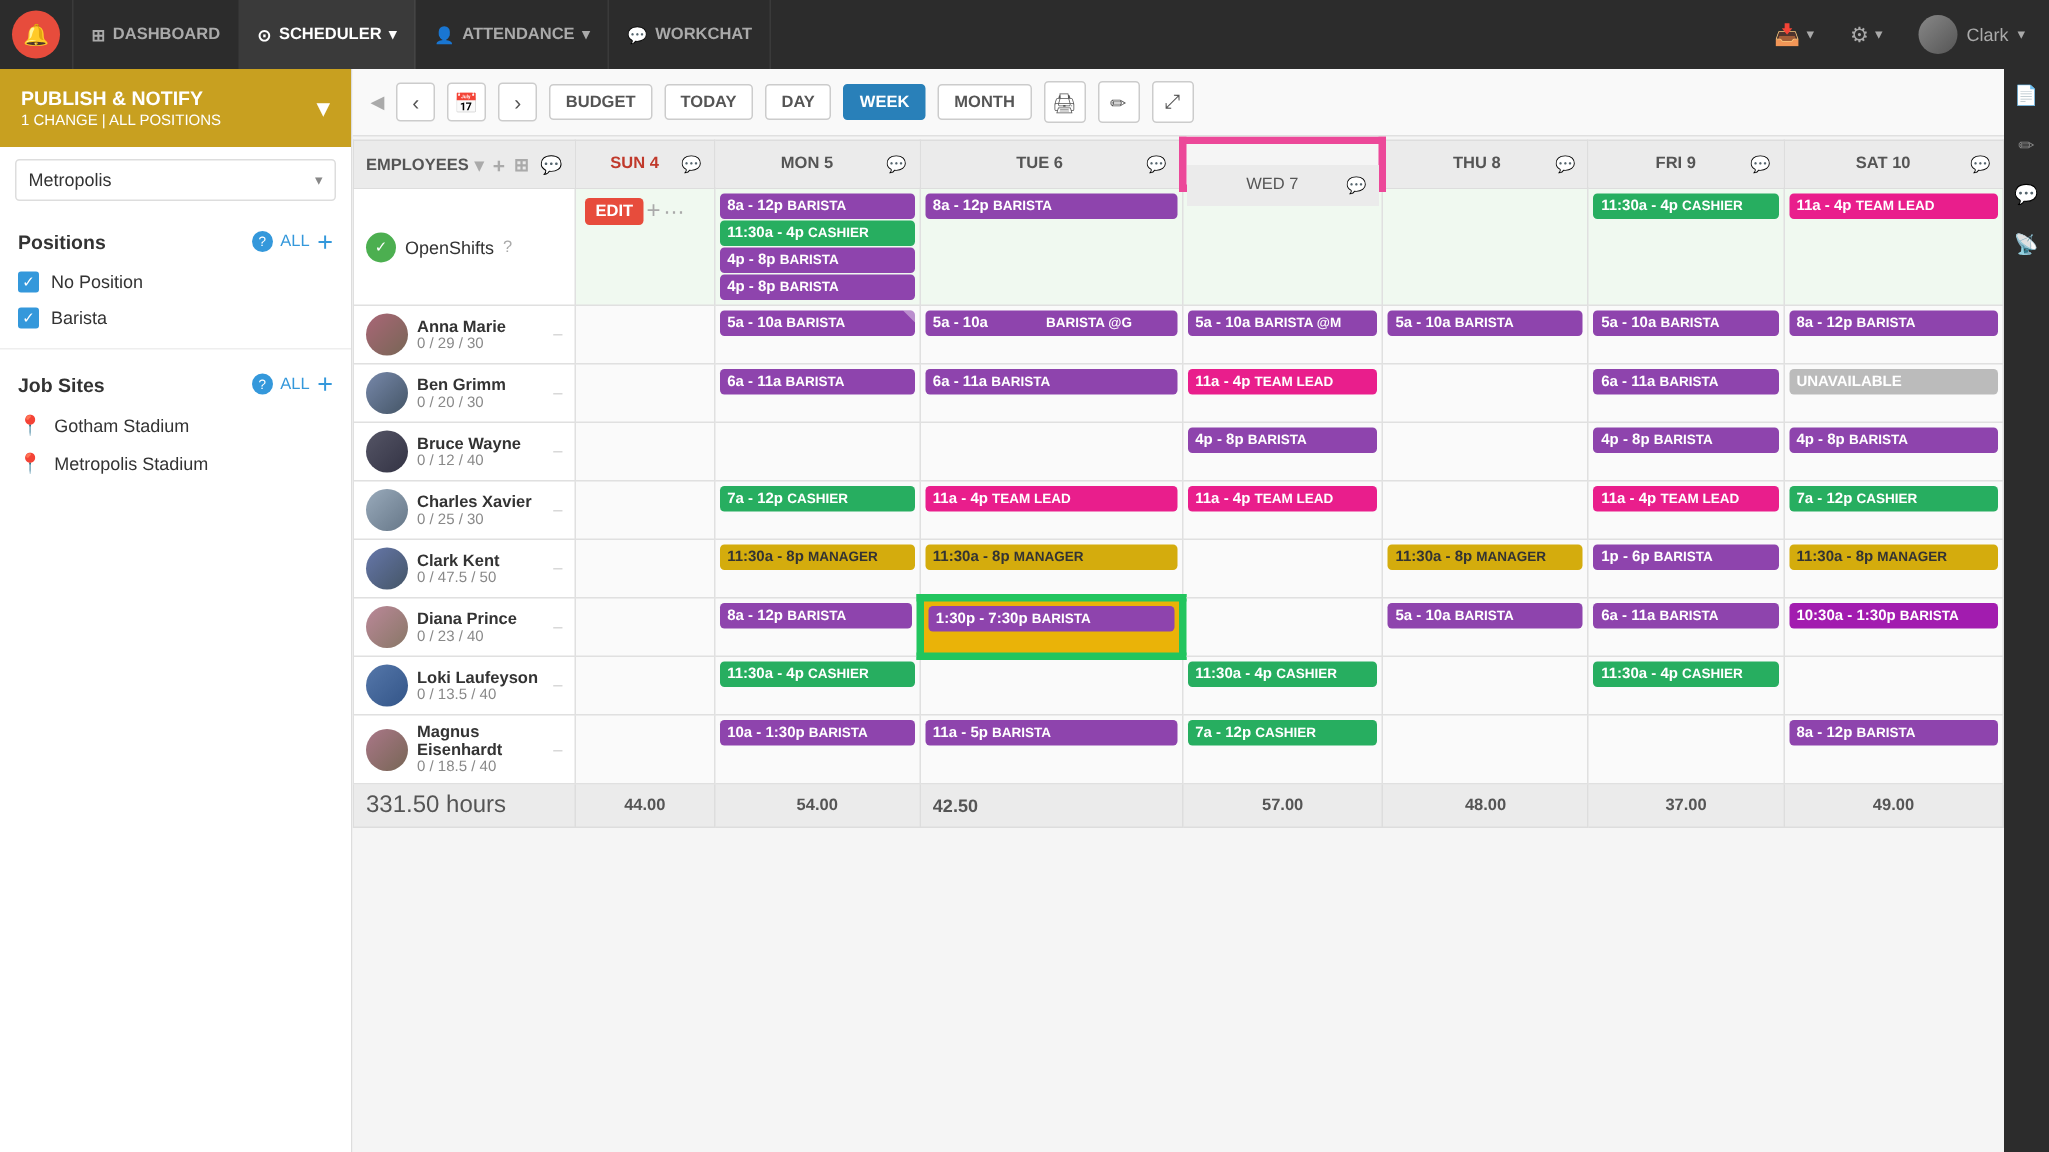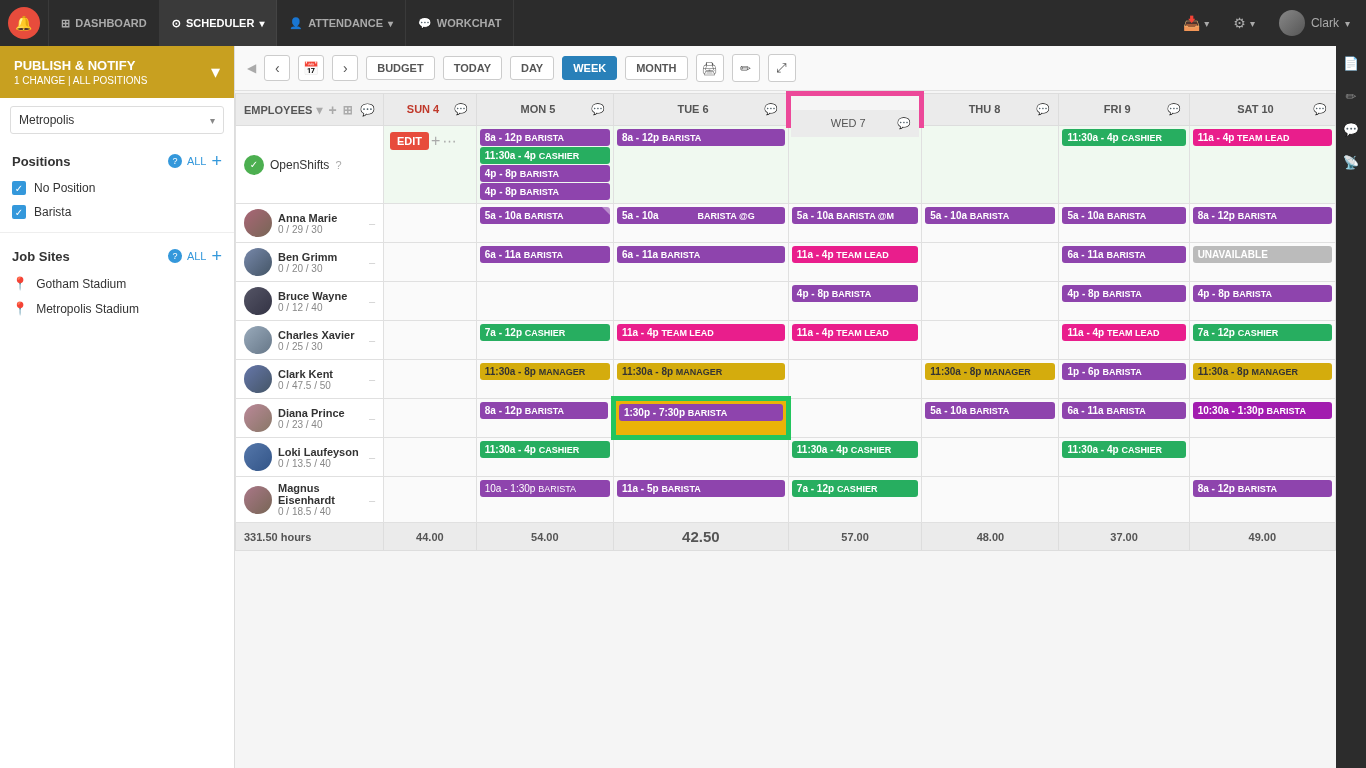--- a/index.html
+++ b/index.html
@@ -428,40 +428,40 @@
                 <div style="width:28px;height:28px;border-radius:50%;background:linear-gradient(135deg,#a78,#765);flex-shrink:0;"></div>
                 <div>
                   <div style="font-size:11px;font-weight:600;color:#333;">Magnus Eisenhardt</div>
                   <div style="font-size:10px;color:#888;">0 / 18.5 / 40</div>
                 </div>
                 <span style="color:#ccc;font-size:11px;cursor:pointer;margin-left:auto;">–</span>
               </div>
             </td>
             <td style="background:#fafafa;border:1px solid #e0e0e0;padding:2px;"></td>
             <td style="background:#fafafa;border:1px solid #e0e0e0;padding:2px;vertical-align:top;">
-              <div style="background:#8e44ad;border-radius:3px;padding:3px 5px;font-size:10px;font-weight:400;color:white;margin:1px;">10a - 1:30p <span style="font-size:9px;">BARISTA</span></div>
+              <div style="background:#8e44ad;border-radius:3px;padding:3px 5px;font-size:10px;font-weight:700;color:white;margin:1px;">10a - 1:30p <span style="font-size:9px;">BARISTA</span></div>
             </td>
             <td style="background:#fafafa;border:1px solid #e0e0e0;padding:2px;vertical-align:top;">
               <div style="background:#8e44ad;border-radius:3px;padding:3px 5px;font-size:10px;font-weight:600;color:white;margin:1px;">11a - 5p <span style="font-size:9px;">BARISTA</span></div>
             </td>
             <td style="background:#fafafa;border:1px solid #e0e0e0;padding:2px;vertical-align:top;">
               <div style="background:#27ae60;border-radius:3px;padding:3px 5px;font-size:10px;font-weight:600;color:white;margin:1px;">7a - 12p <span style="font-size:9px;">CASHIER</span></div>
             </td>
             <td style="background:#fafafa;border:1px solid #e0e0e0;padding:2px;"></td>
             <td style="background:#fafafa;border:1px solid #e0e0e0;padding:2px;"></td>
             <td style="background:#fafafa;border:1px solid #e0e0e0;padding:2px;vertical-align:top;">
               <div style="background:#8e44ad;border-radius:3px;padding:3px 5px;font-size:10px;font-weight:600;color:white;margin:1px;">8a - 12p <span style="font-size:9px;">BARISTA</span></div>
             </td>
           </tr>
 
           <tr>
-            <td style="background:#ebebeb;padding:5px 8px;border:1px solid #ddd;font-size:11px;font-weight:700;color:#555;margin-top:22px;">331.50 hours</td>
+            <td style="background:#ebebeb;padding:5px 8px;border:1px solid #ddd;font-size:16px;font-weight:400;color:#555;margin-top:22px;">331.50 hours</td>
             <td style="background:#ebebeb;padding:5px 8px;border:1px solid #ddd;font-size:11px;font-weight:600;color:#555;text-align:center;">44.00</td>
             <td style="background:#ebebeb;padding:5px 8px;border:1px solid #ddd;font-size:11px;font-weight:600;color:#555;text-align:center;">54.00</td>
-            <td style="background:#ebebeb;padding:5px 8px;border:1px solid #ddd;font-size:15px;font-weight:600;color:#555;text-align:center;">42.50</td>
+            <td style="background:#ebebeb;padding:5px 8px;border:1px solid #ddd;font-size:12px;font-weight:600;color:#555;text-align:left;">42.50</td>
             <td style="background:#ebebeb;padding:5px 8px;border:1px solid #ddd;font-size:11px;font-weight:600;color:#555;text-align:center;">57.00</td>
             <td style="background:#ebebeb;padding:5px 8px;border:1px solid #ddd;font-size:11px;font-weight:600;color:#555;text-align:center;">48.00</td>
             <td style="background:#ebebeb;padding:5px 8px;border:1px solid #ddd;font-size:11px;font-weight:600;color:#555;text-align:center;">37.00</td>
             <td style="background:#ebebeb;padding:5px 8px;border:1px solid #ddd;font-size:11px;font-weight:600;color:#555;text-align:center;">49.00</td>
           </tr>
         </tbody>
       </table>
     </div>
   </div>
 

